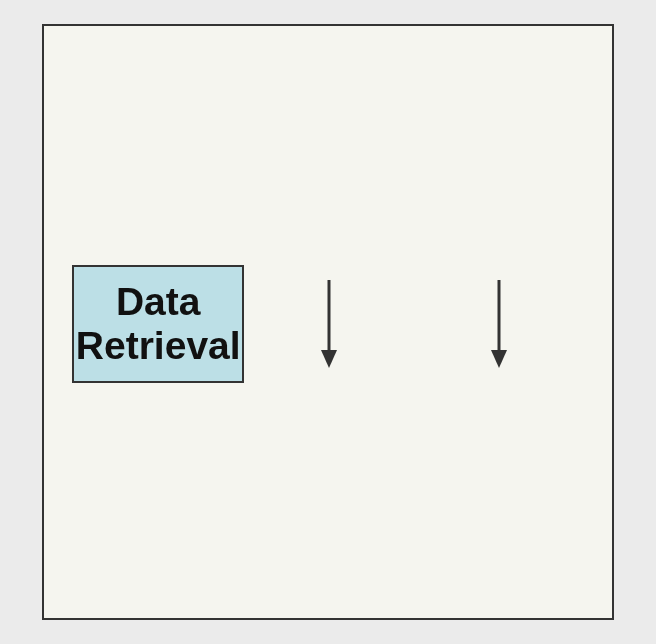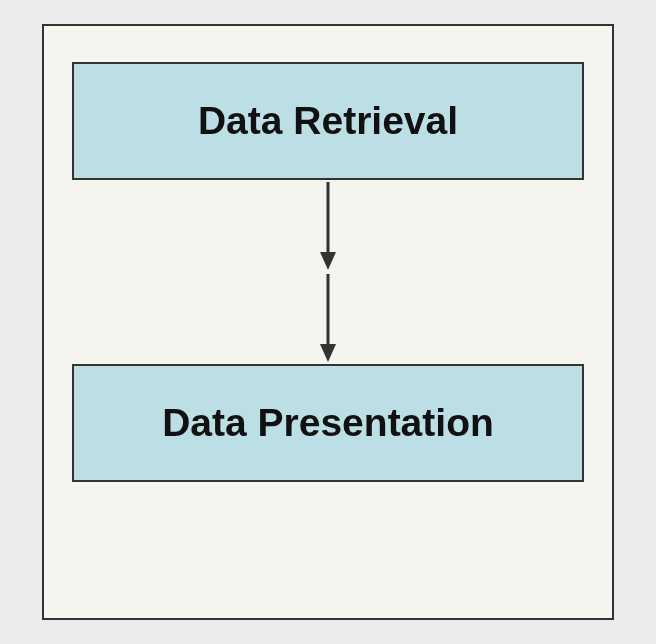--- a/index.html
+++ b/index.html
@@ -14,21 +14,21 @@
       font-family: Arial, Helvetica, sans-serif;
       padding: 24px 42px;
       position: relative;
     }
     .frame {
       width: 100%;
       height: 596px;
       background: #f5f5ef;
       border: 2px solid #333;
       display: flex;
-      flex-direction: column;
+      flex-direction: row;
       align-items: center;
       padding: 36px 28px 32px 28px;
     }
     .box {
       width: 100%;
       height: 118px;
       background: #bcdfe6;
       border: 2px solid #333;
       display: flex;
       align-items: center;
@@ -62,16 +62,13 @@
       <line x1="12" y1="2" x2="12" y2="74" stroke="#333" stroke-width="3"></line>
       <polygon points="12,90 4,72 20,72" fill="#333"></polygon>
     </svg>
   </div>
   <div class="arrow-wrap">
     <svg class="arrow" viewBox="0 0 24 92">
       <line x1="12" y1="2" x2="12" y2="74" stroke="#333" stroke-width="3"></line>
       <polygon points="12,90 4,72 20,72" fill="#333"></polygon>
     </svg>
   </div>
-  <div class="box">
-    <span>Data Presentation</span>
-  </div>
 </div>
 
 </body></html>

